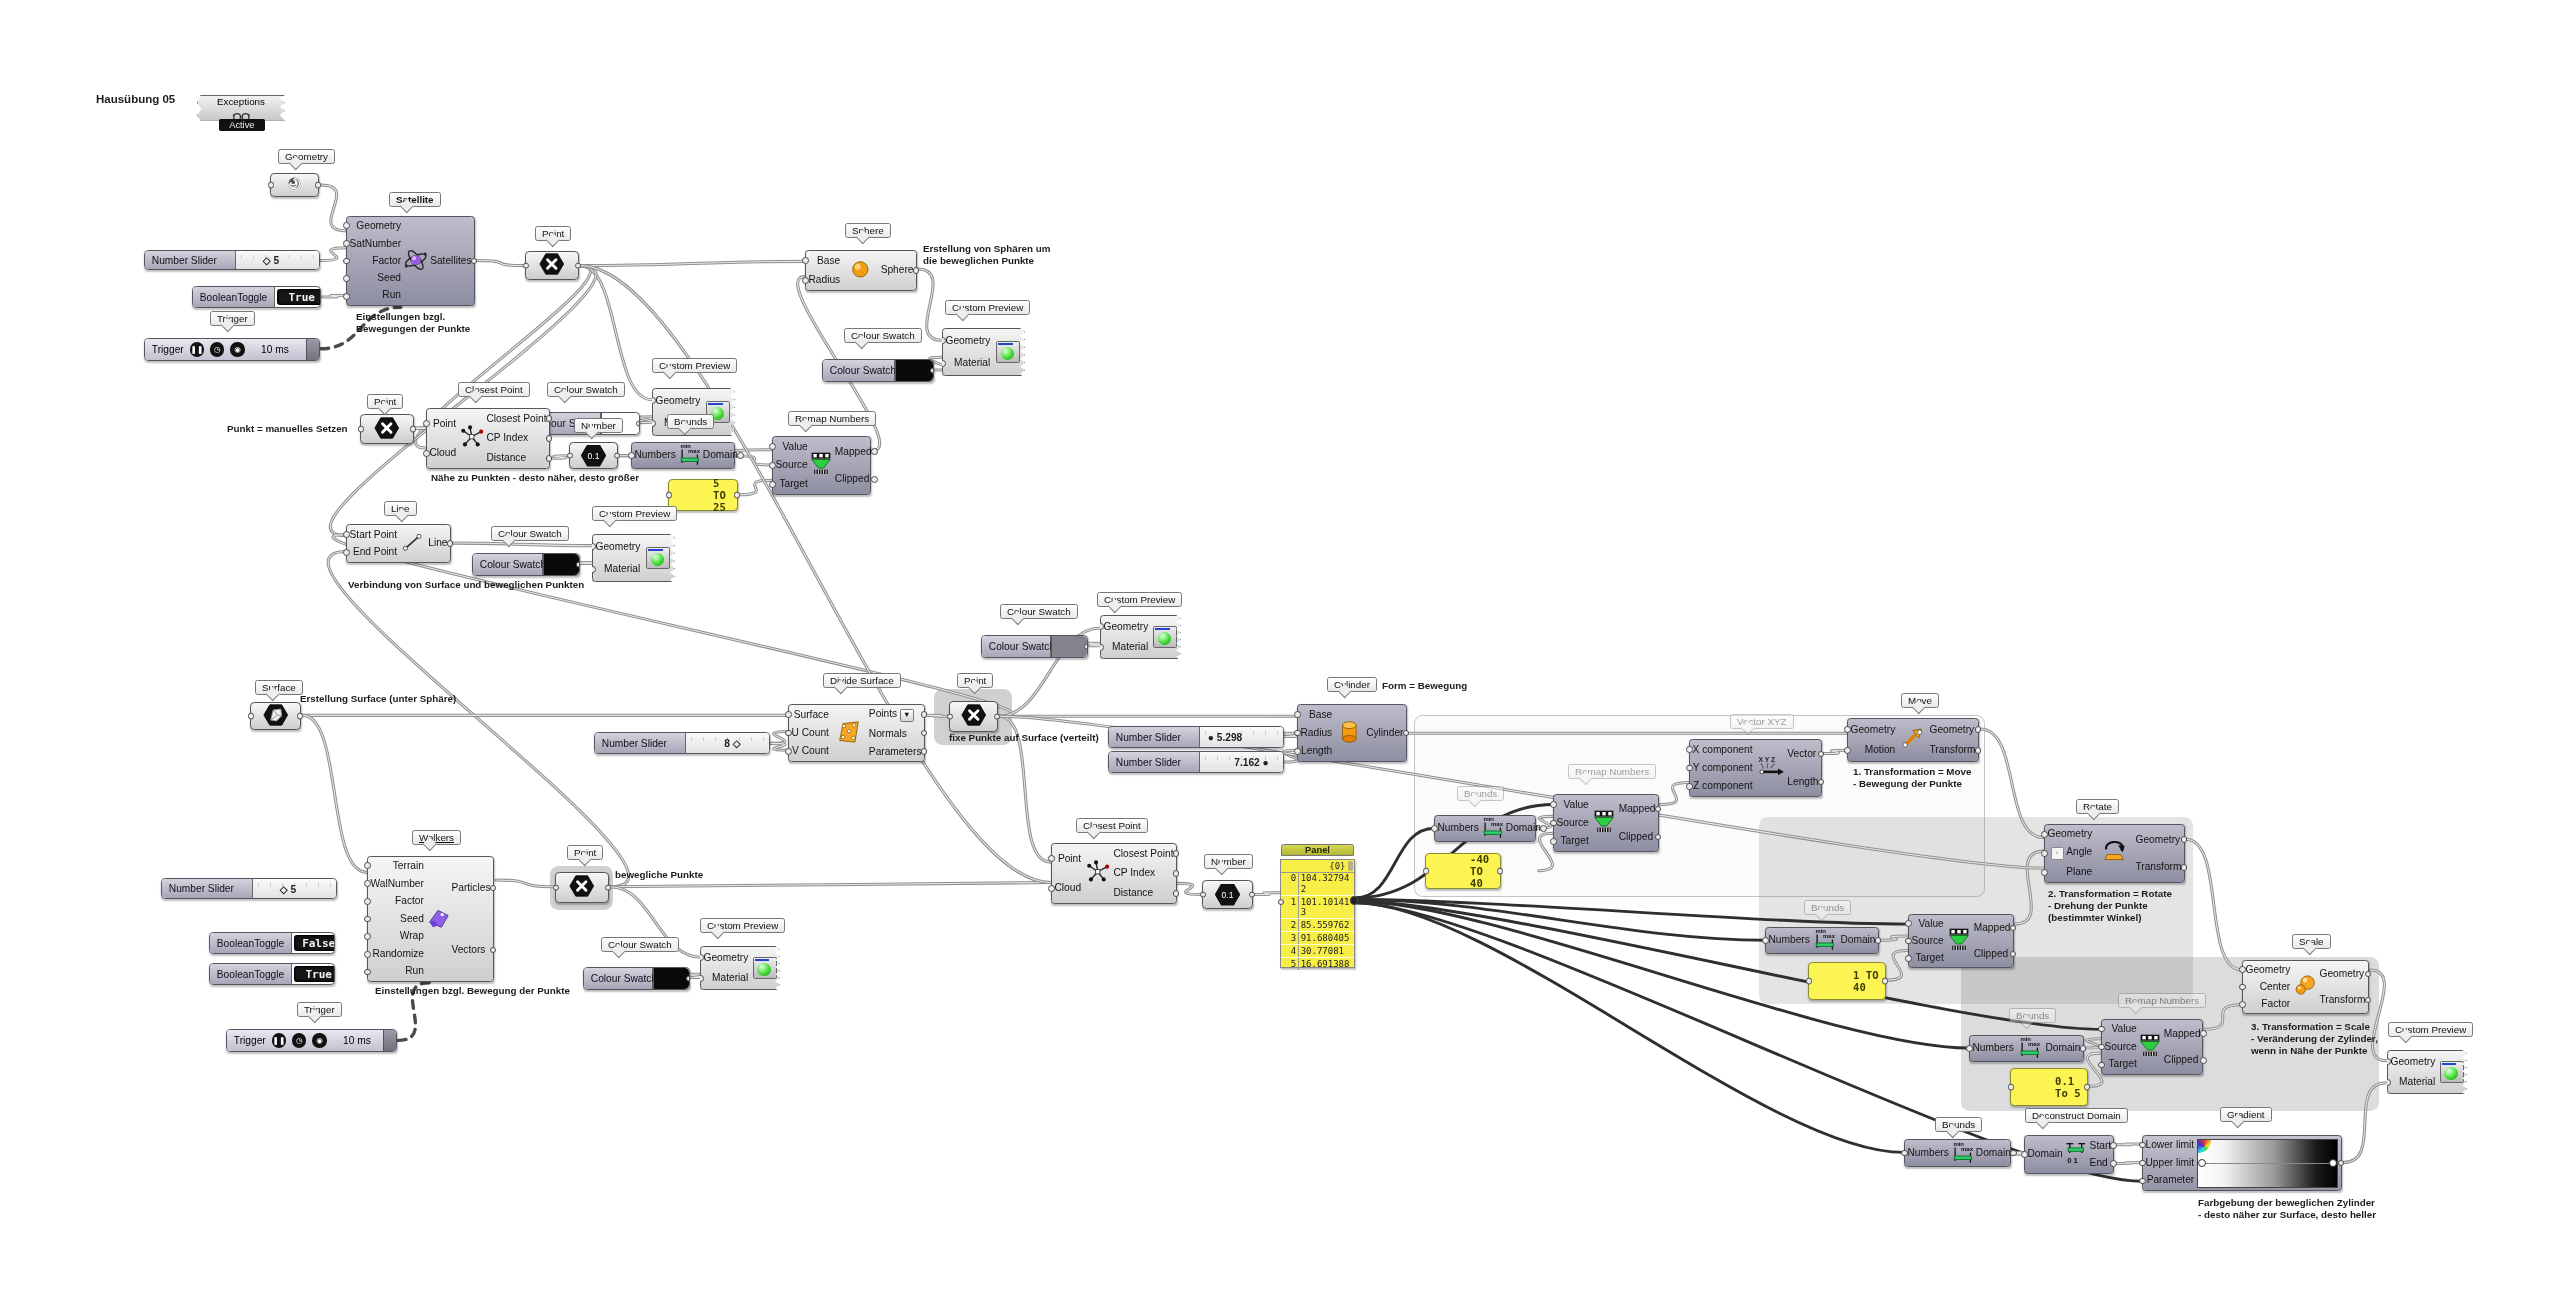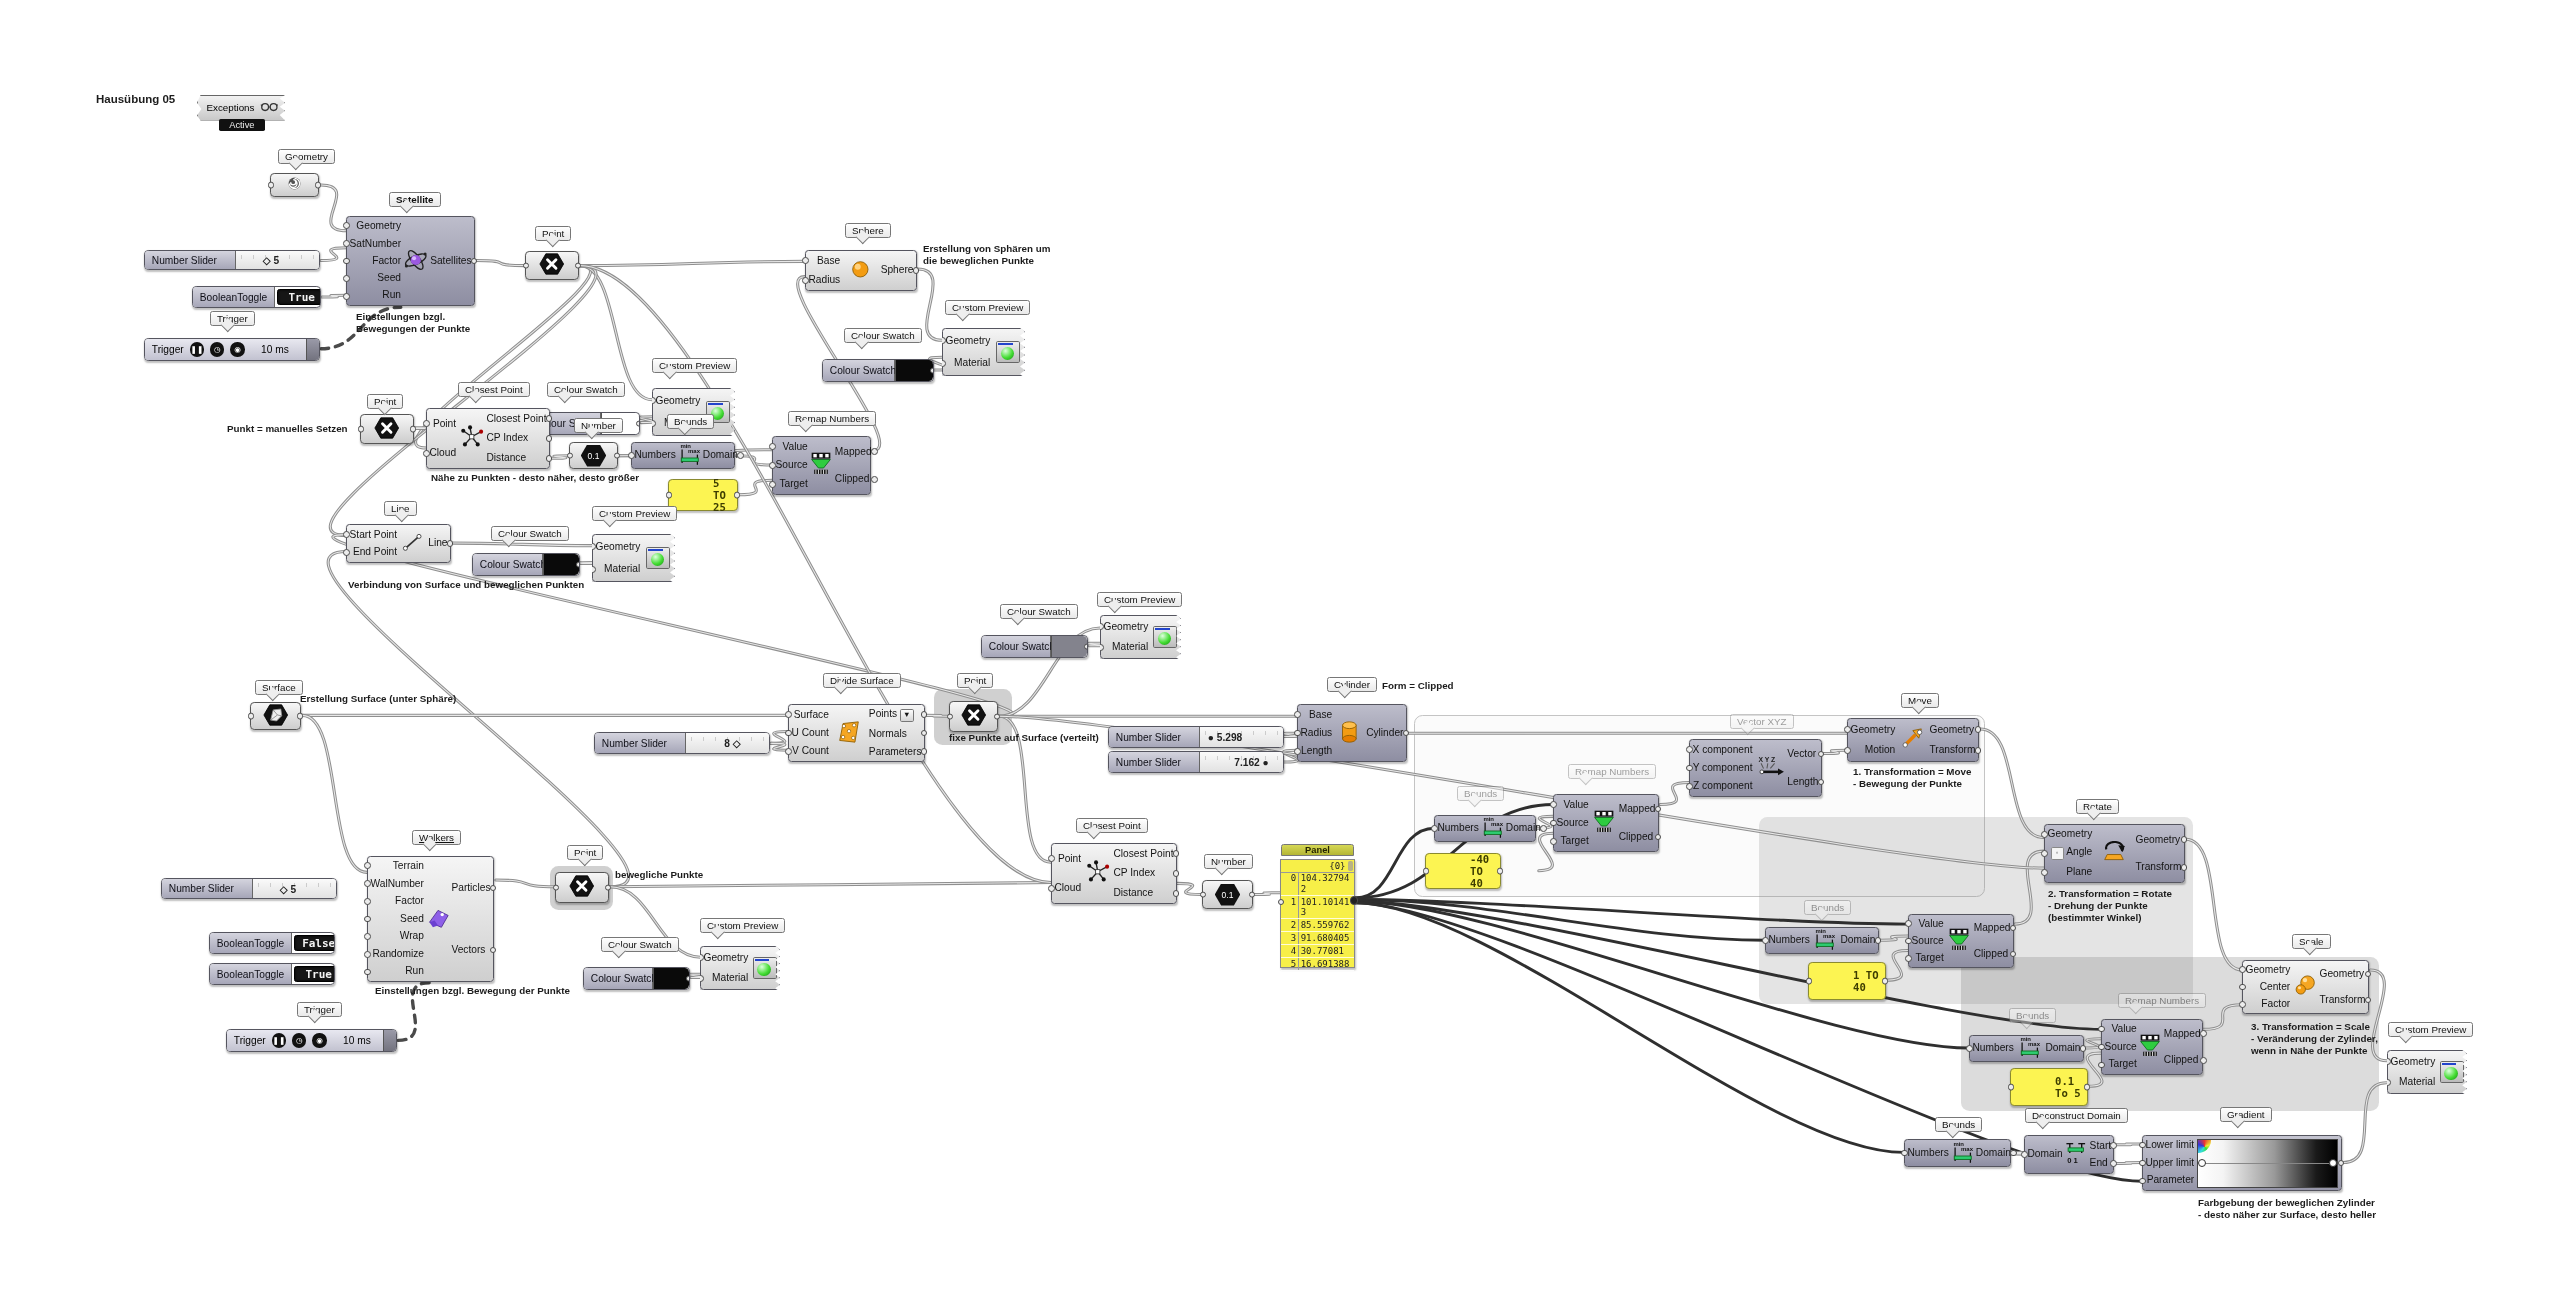--- a/index.html
+++ b/index.html
@@ -231,21 +231,21 @@
       <path d="M 2492 1349 C 2540 1349, 2476 1348, 2524 1348" fill="none" stroke="#8f8f8f" stroke-width="3.6" stroke-linecap="round"></path>
       <path d="M 2492 1349 C 2540 1349, 2476 1348, 2524 1348" fill="none" stroke="#e8e8e8" stroke-width="1.2" stroke-linecap="round"></path>
       <path d="M 2492 1371 C 2540 1371, 2476 1370, 2524 1370" fill="none" stroke="#8f8f8f" stroke-width="3.6" stroke-linecap="round"></path>
       <path d="M 2492 1371 C 2540 1371, 2476 1370, 2524 1370" fill="none" stroke="#e8e8e8" stroke-width="1.2" stroke-linecap="round"></path>
       <path d="M 1177 844 C 1337 844, 2248 1023, 2408 1023" fill="none" stroke="#8f8f8f" stroke-width="3.6" stroke-linecap="round"></path>
       <path d="M 1177 844 C 1337 844, 2248 1023, 2408 1023" fill="none" stroke="#e8e8e8" stroke-width="1.2" stroke-linecap="round"></path>
       <path d="M 469 1226 C 517 1226, 458 1158, 506 1158" fill="none" stroke="#4a4a4a" stroke-width="4" stroke-dasharray="9 8" stroke-linecap="round"></path>
     </svg>
   <div id="nodes">
       <div class="lbl big node" style="left: 96px; top: 92px; width: auto; height: auto;">Hausübung 05</div>
-      <div class="exc node" style="left: 197px; top: 95px; width: 88px; height: 25.5px;">
+      <div class="exc node" style="left: 197px; top: 95px; width: 88px; height: 25.5px; flex-direction: column;">
         <div>Exceptions</div>
         <div><svg width="18.7" height="10.2" viewBox="0 0 22 12">
             <circle cx="6" cy="6" r="4" fill="none" stroke="#333" stroke-width="1.5"></circle>
             <circle cx="16" cy="6" r="4" fill="none" stroke="#333" stroke-width="1.5"></circle>
             <path d="M10 6 L12 6 M1 3 L3 5 M21 3 L19 5" stroke="#333" stroke-width="1.2" fill="none"></path>
           </svg></div>
       </div>
       <div class="exc-active" style="left: 219px; top: 119px;">Active</div>
       <div class="tag node" style="left: 278px; top: 149px; width: auto; height: auto;">Geometry<div class="ptr"></div></div>
       <div class="hexp node" style="left: 270px; top: 173px; width: 49px; height: 24px;">
@@ -628,21 +628,21 @@
         </div>
         <div class="lcol">
           <div class="plab">Geometry</div>
           <div class="plab">Material</div>
         </div>
         <div class="icol">
           <div class="ball"></div>
         </div>
       </div>
       <div class="tag node" style="left: 1327px; top: 677px; width: auto; height: auto;">Cylinder<div class="ptr"></div></div>
-      <div class="lbl node" style="left: 1382px; top: 680px; width: auto; height: auto;">Form = Clipped</div>
+      <div class="lbl node" style="left: 1382px; top: 680px; width: auto; height: auto;">Form = Bewegung</div>
       <div class="comp dark node" style="left: 1297px; top: 704px; width: 110px; height: 58px;">
         <div class="pcol L">
           <div class="port"></div>
           <div class="port"></div>
           <div class="port"></div>
         </div>
         <div class="lcol">
           <div class="plab">Base</div>
           <div class="plab">Radius</div>
           <div class="plab">Length</div>

